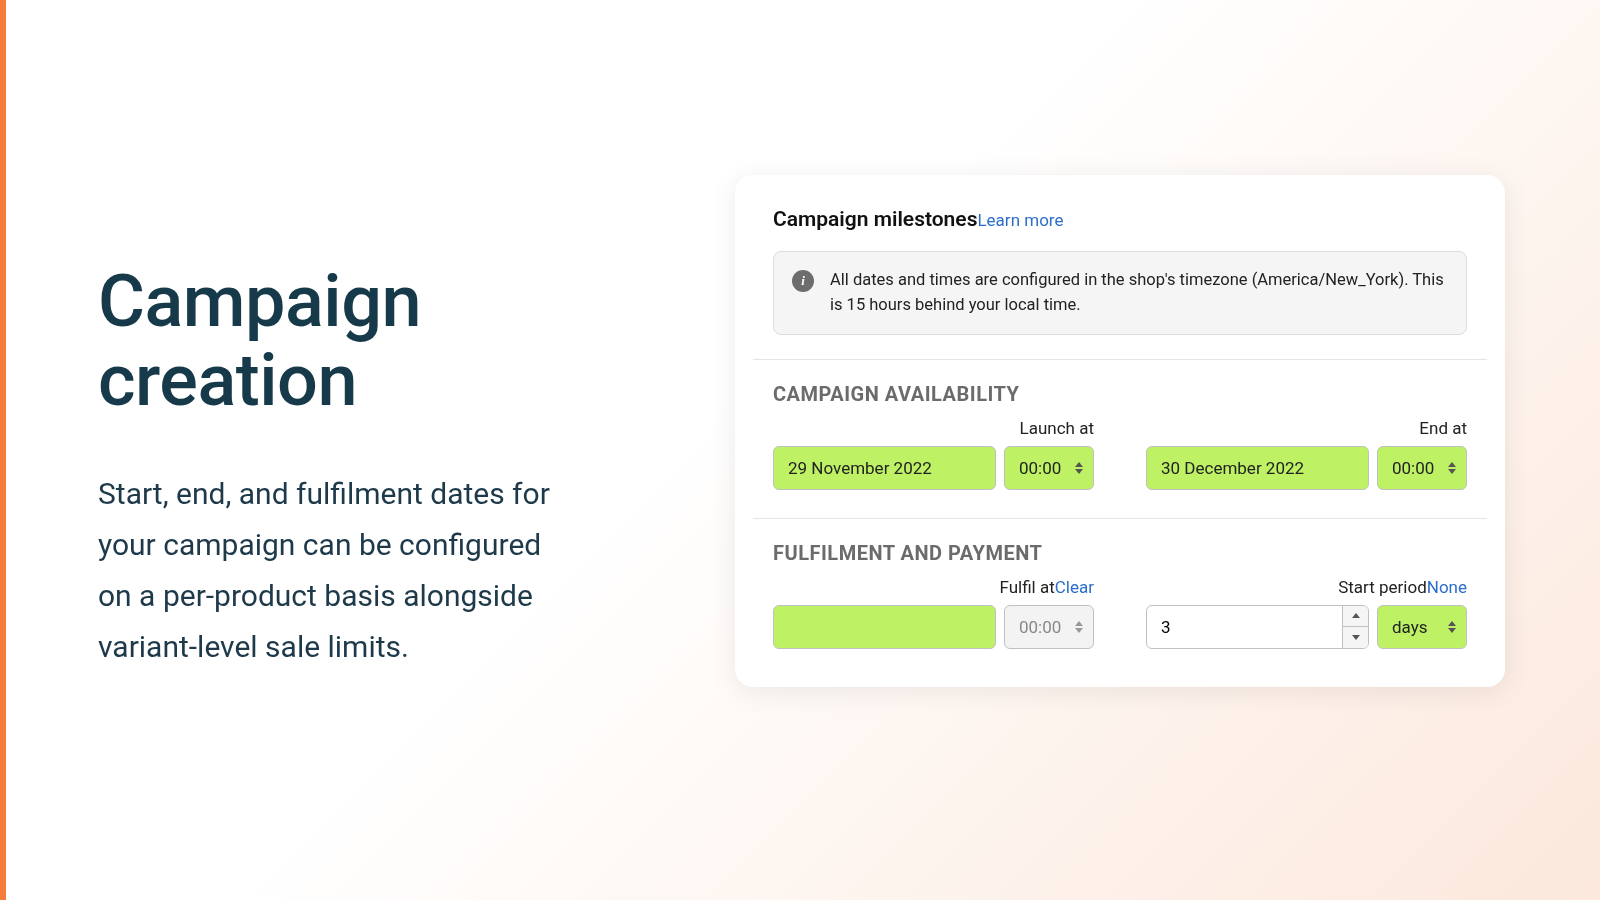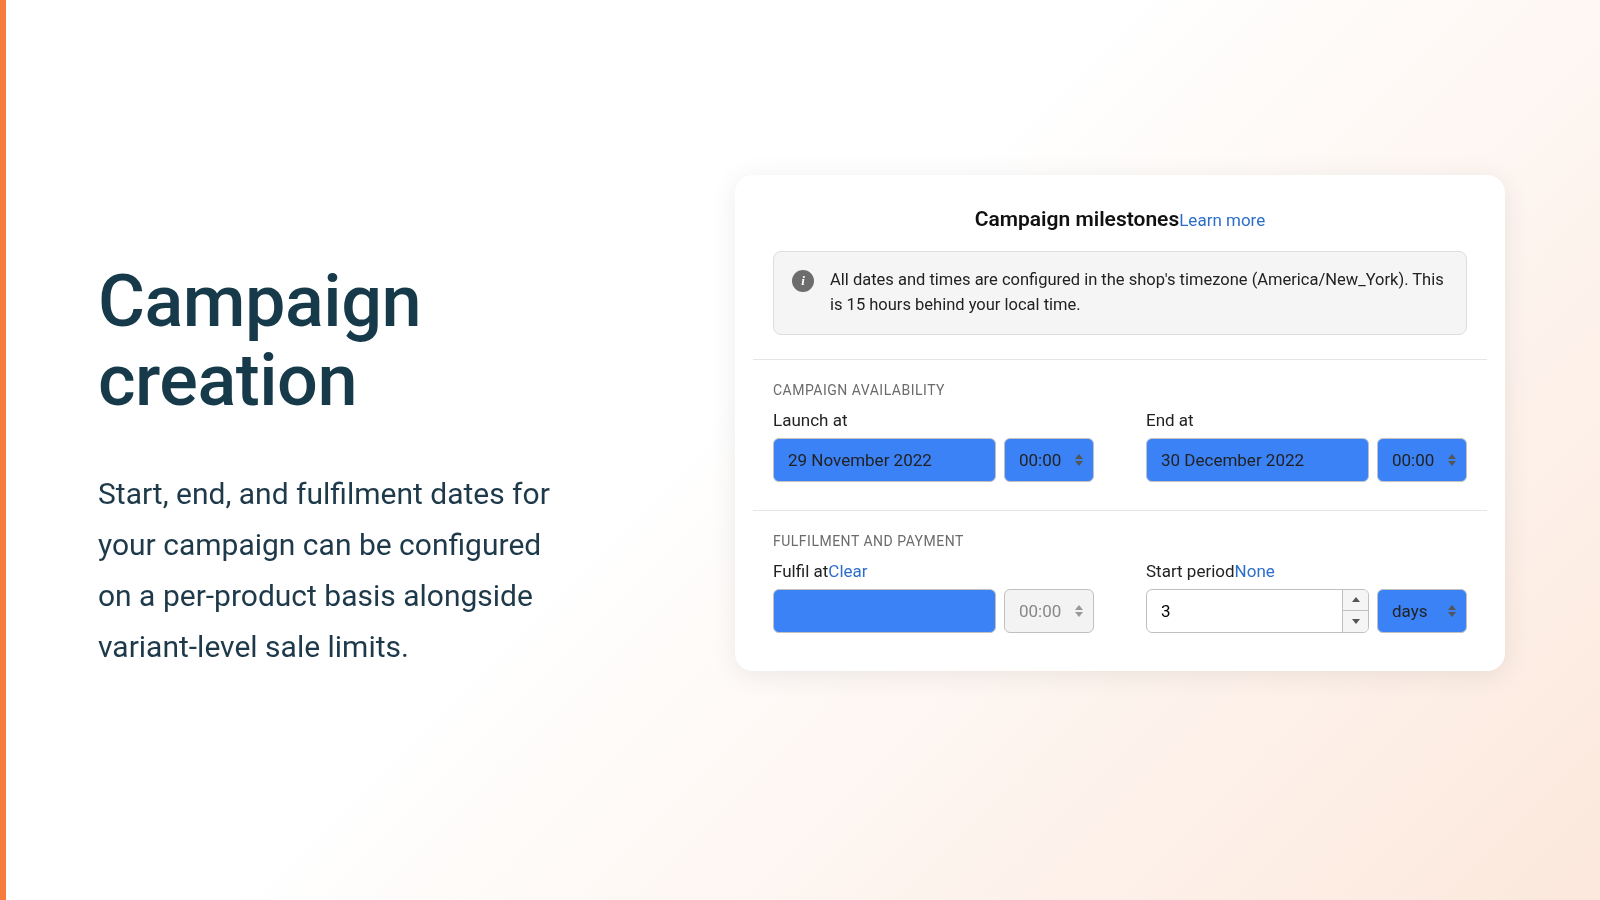--- a/index.html
+++ b/index.html
@@ -42,21 +42,21 @@
   left: 735px;
   top: 175px;
   width: 770px;
   background: #ffffff;
   border-radius: 18px;
   box-shadow: 0 4px 28px rgba(0,0,0,0.08);
   padding: 32px 38px 38px 38px;
 }
 .card-header {
   display: flex;
-  justify-content: center;
+  justify-content: flex-start;
   align-items: baseline;
   margin-bottom: 20px;
 }
 .card-title {
   font-size: 21px;
   font-weight: 600;
   color: #111;
 }
 .learn-link {
   font-size: 17px;
@@ -92,56 +92,56 @@
   font-size: 16.5px;
   line-height: 1.5;
   color: #222;
 }
 .divider {
   height: 1px;
   background: #e5e5e5;
   margin: 0 -20px 22px -20px;
 }
 .section-label {
-  font-size: 14px;
-  font-weight: 400;
+  font-size: 20px;
+  font-weight: 700;
   letter-spacing: 0.5px;
   color: #6b6b6b;
   text-transform: uppercase;
   margin-bottom: 12px;
 }
 .row {
   display: flex;
   gap: 52px;
 }
 .field-group { flex: 1; }
 .field-head {
   display: flex;
-  justify-content: flex-start;
+  justify-content: flex-end;
   align-items: baseline;
   margin-bottom: 8px;
 }
 .field-label {
   font-size: 17px;
   color: #222;
 }
 .field-action {
   font-size: 17px;
   color: #2c6ecb;
   cursor: pointer;
 }
 .input-row {
   display: flex;
   gap: 8px;
 }
 .input, .select, .num-input {
   height: 44px;
   border: 1px solid #c0c0c0;
   border-radius: 6px;
-  background: #3b82f6;
+  background: #bef264;
   font-size: 17px;
   color: #222;
   padding: 0 14px;
   display: flex;
   align-items: center;
 }
 .input { flex: 1; }
 .input.disabled, .select.disabled {
   background: #f3f3f3;
   color: #888;

